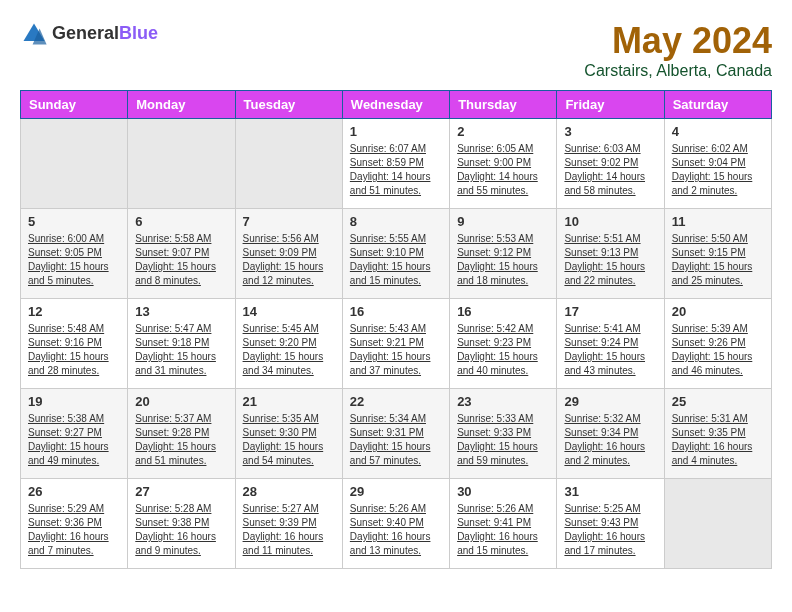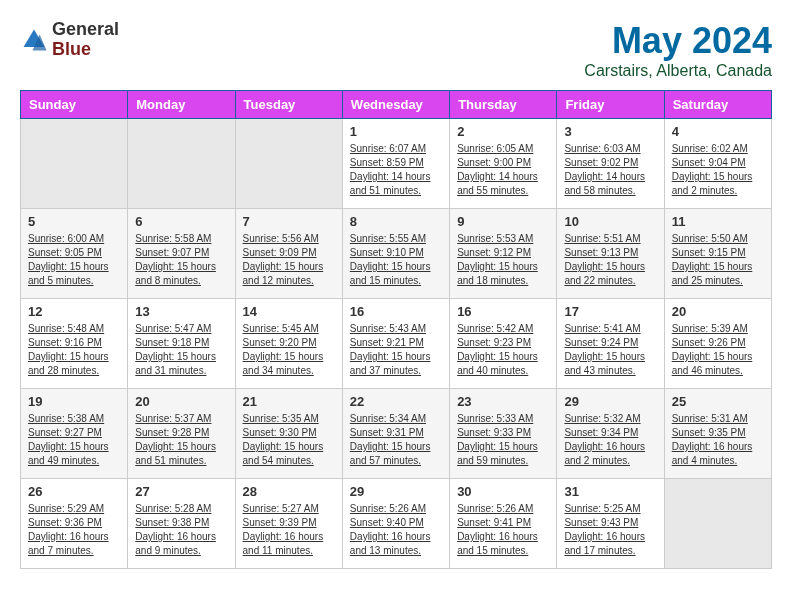--- a/index.html
+++ b/index.html
@@ -16,44 +16,44 @@
       align-items: flex-start;
       margin-bottom: 10px;
     }
     .logo {
       display: flex;
       align-items: center;
       gap: 4px;
     }
     .logo-text {
       display: flex;
-      flex-direction: column;
+      flex-direction: row;
       line-height: 1.1;
     }
     .logo-general {
       font-size: 18px;
       font-weight: bold;
       color: #333;
     }
     .logo-blue {
       font-size: 18px;
       font-weight: bold;
-      color: #7f1d1d;
+      color: #8b5cf6;
     }
     .logo-icon {
       width: 28px;
       height: 28px;
     }
     .title-block {
       text-align: right;
     }
     .main-title {
       font-size: 36px;
       font-weight: bold;
-      color: #0369a1;
+      color: #a16207;
     }
     .subtitle {
       font-size: 16px;
       color: #14532d;
     }
     table {
       width: 100%;
       border-collapse: collapse;
       table-layout: fixed;
     }

